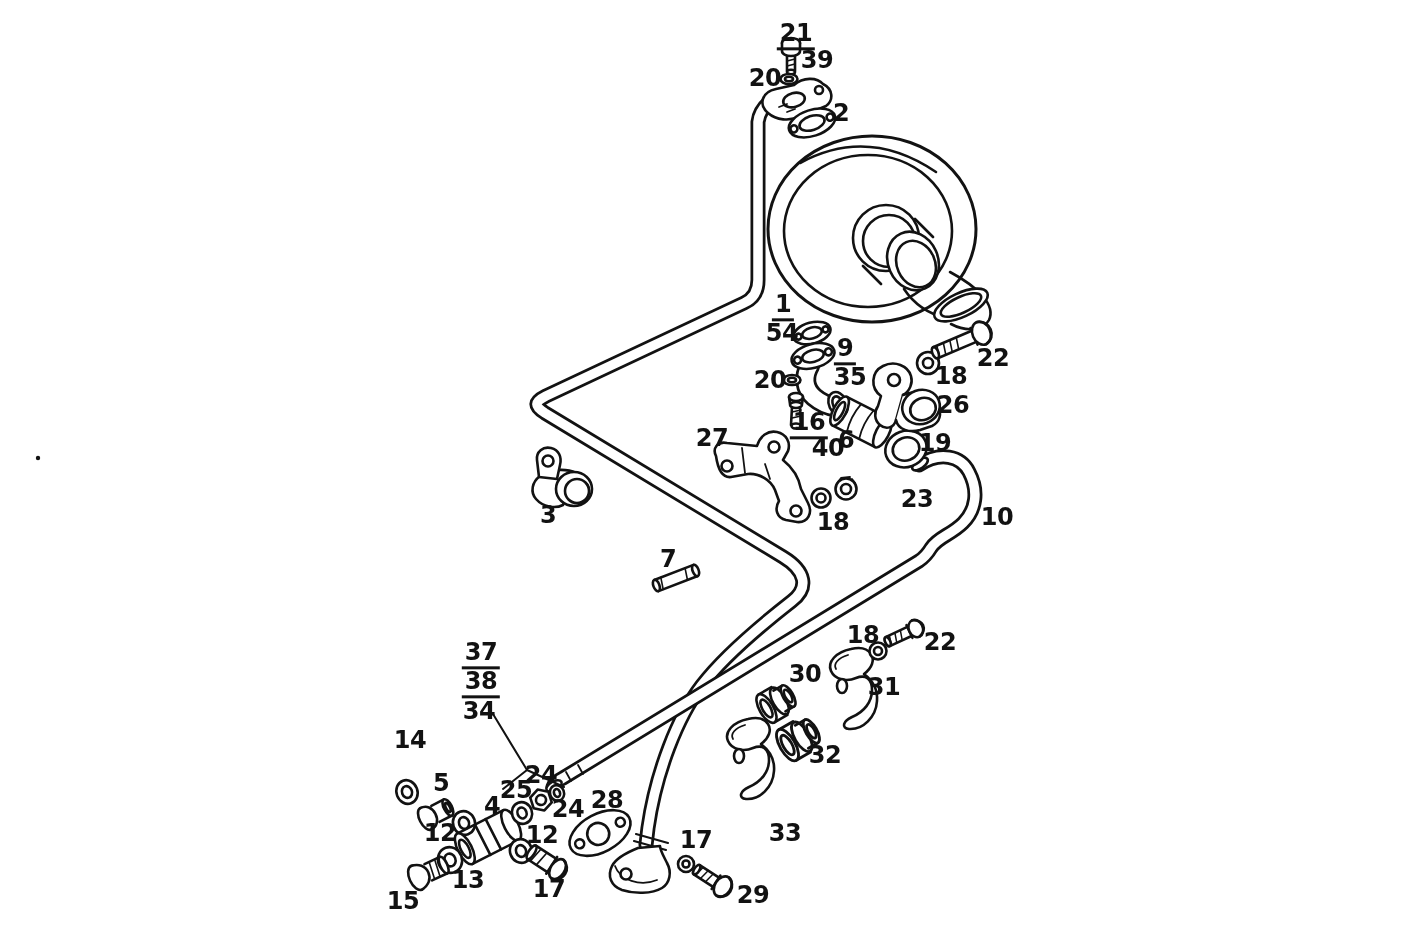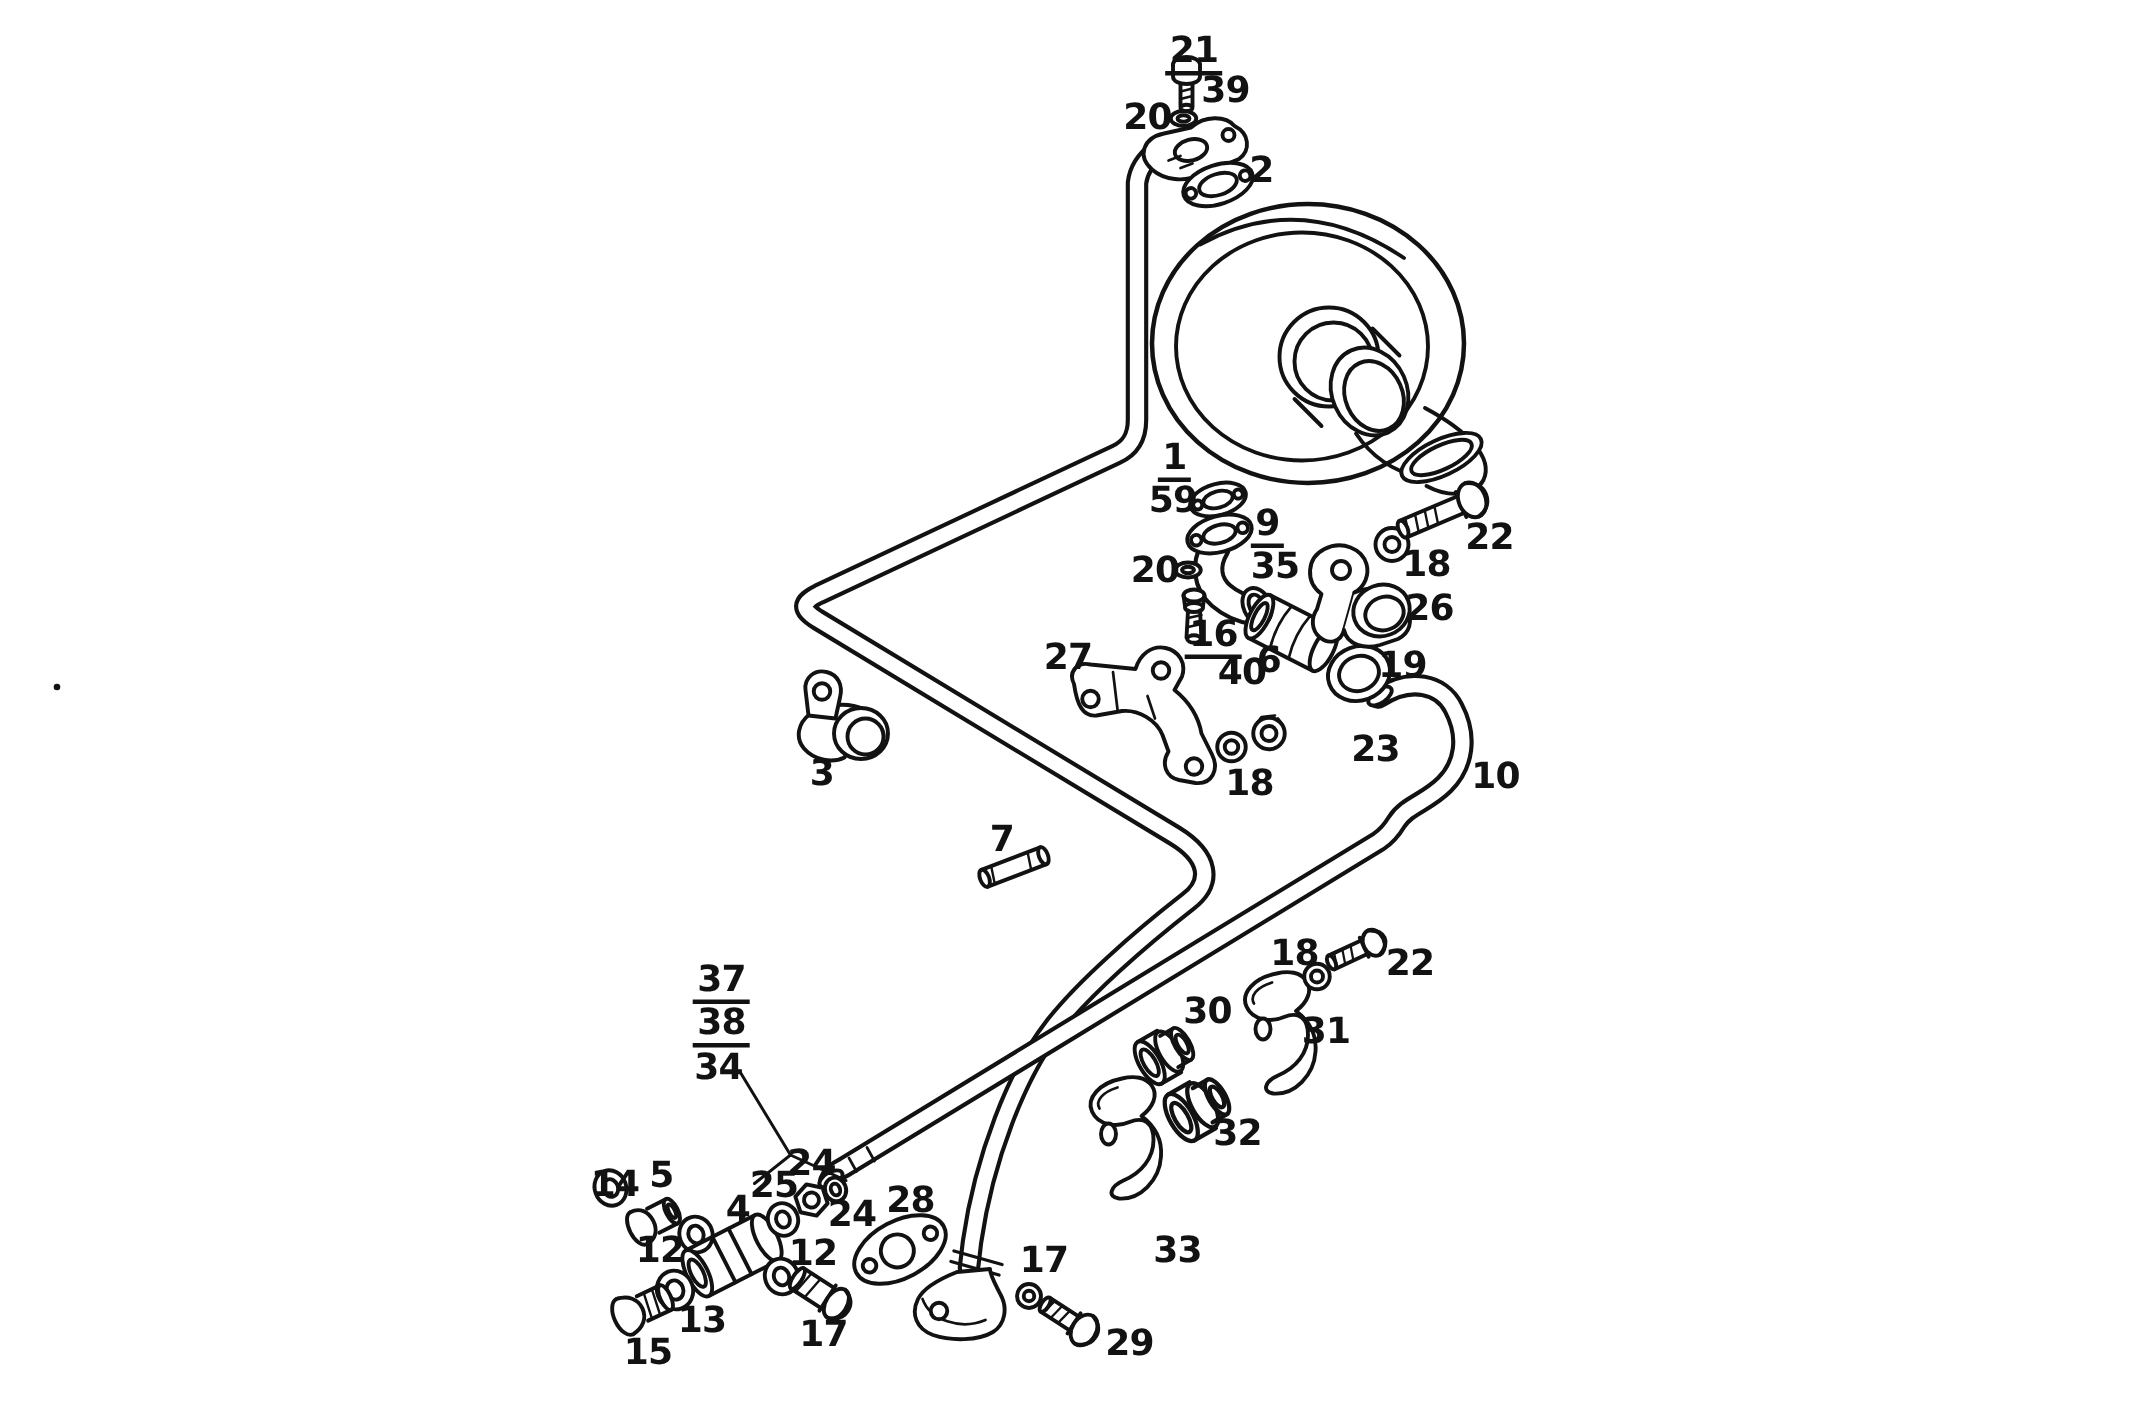--- a/index.html
+++ b/index.html
@@ -308,21 +308,21 @@
     </g>
   </g>
 </svg>
 
 <div id="callout-layer">
       <div class="callout u" style="left: 796px; top: 37px;">21</div>
       <div class="callout" style="left: 817px; top: 61px;">39</div>
       <div class="callout" style="left: 765px; top: 79px;">20</div>
       <div class="callout" style="left: 841px; top: 114px;">2</div>
       <div class="callout u" style="left: 783px; top: 308px;">1</div>
-      <div class="callout" style="left: 782px; top: 334px;">59</div>
+      <div class="callout" style="left: 782px; top: 334px;">54</div>
       <div class="callout u" style="left: 845px; top: 352px;">9</div>
       <div class="callout" style="left: 850px; top: 378px;">35</div>
       <div class="callout" style="left: 770px; top: 381px;">20</div>
       <div class="callout" style="left: 993px; top: 359px;">22</div>
       <div class="callout" style="left: 951px; top: 377px;">18</div>
       <div class="callout" style="left: 953px; top: 406px;">26</div>
       <div class="callout u" style="left: 809px; top: 426px; text-align: right;">16</div>
       <div class="callout" style="left: 809px; top: 449px; margin-left: 19px;">40</div>
       <div class="callout" style="left: 846px; top: 441px;">6</div>
       <div class="callout" style="left: 935px; top: 444px;">19</div>
@@ -334,28 +334,28 @@
       <div class="callout" style="left: 668px; top: 560px;">7</div>
       <div class="callout u" style="left: 481px; top: 656px;">37</div>
       <div class="callout u" style="left: 481px; top: 685px;">38</div>
       <div class="callout" style="left: 479px; top: 712px;">34</div>
       <div class="callout" style="left: 863px; top: 636px;">18</div>
       <div class="callout" style="left: 940px; top: 643px;">22</div>
       <div class="callout" style="left: 805px; top: 675px;">30</div>
       <div class="callout" style="left: 884px; top: 688px;">31</div>
       <div class="callout" style="left: 825px; top: 756px;">32</div>
       <div class="callout" style="left: 785px; top: 801px; margin-top: 33px;">33</div>
-      <div class="callout" style="left: 410px; top: 790px;">14</div>
+      <div class="callout" style="left: 410px; top: 741px;">14</div>
       <div class="callout" style="left: 441px; top: 784px;">5</div>
       <div class="callout" style="left: 440px; top: 834px;">12</div>
       <div class="callout" style="left: 492px; top: 807px;">4</div>
       <div class="callout" style="left: 516px; top: 791px;">25</div>
       <div class="callout" style="left: 541px; top: 776px;">24</div>
       <div class="callout" style="left: 568px; top: 810px;">24</div>
       <div class="callout" style="left: 542px; top: 836px;">12</div>
       <div class="callout" style="left: 468px; top: 881px;">13</div>
-      <div class="callout" style="left: 432px; top: 902px;">15</div>
+      <div class="callout" style="left: 403px; top: 902px;">15</div>
       <div class="callout" style="left: 549px; top: 890px;">17</div>
       <div class="callout" style="left: 607px; top: 801px;">28</div>
       <div class="callout" style="left: 696px; top: 841px;">17</div>
       <div class="callout" style="left: 753px; top: 896px;">29</div>
     </div>
 </div>
 
 </body></html>

